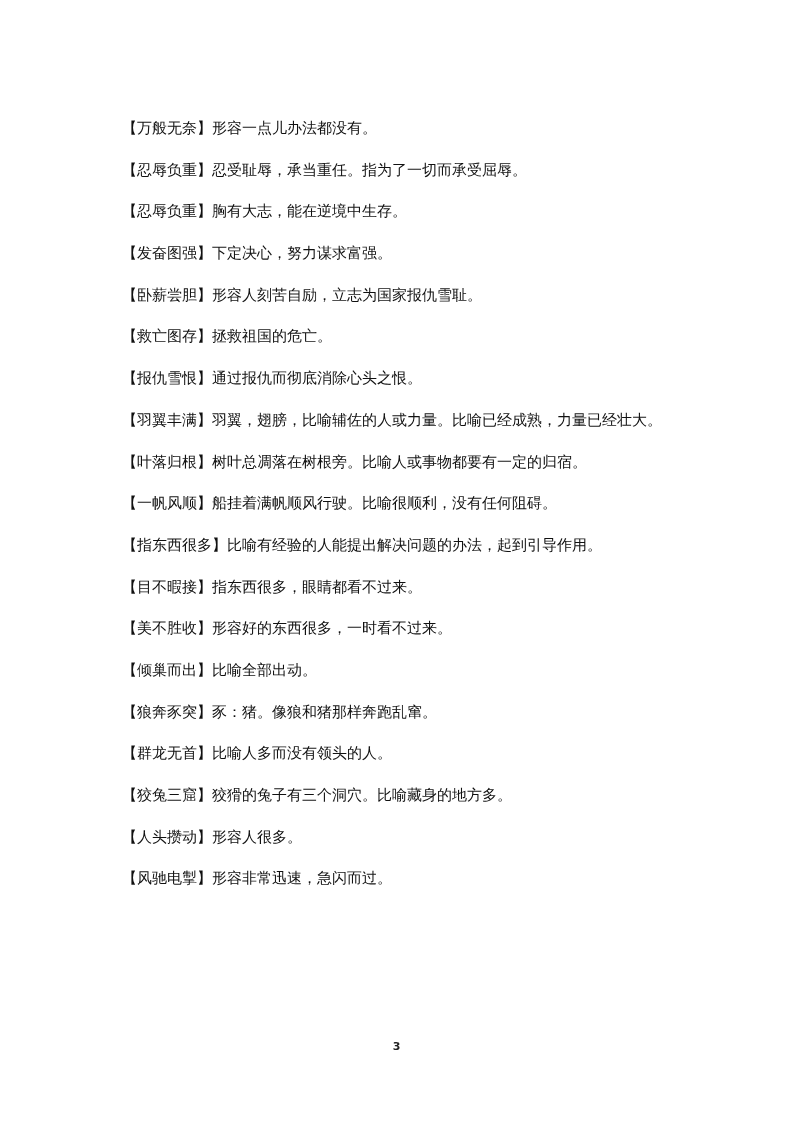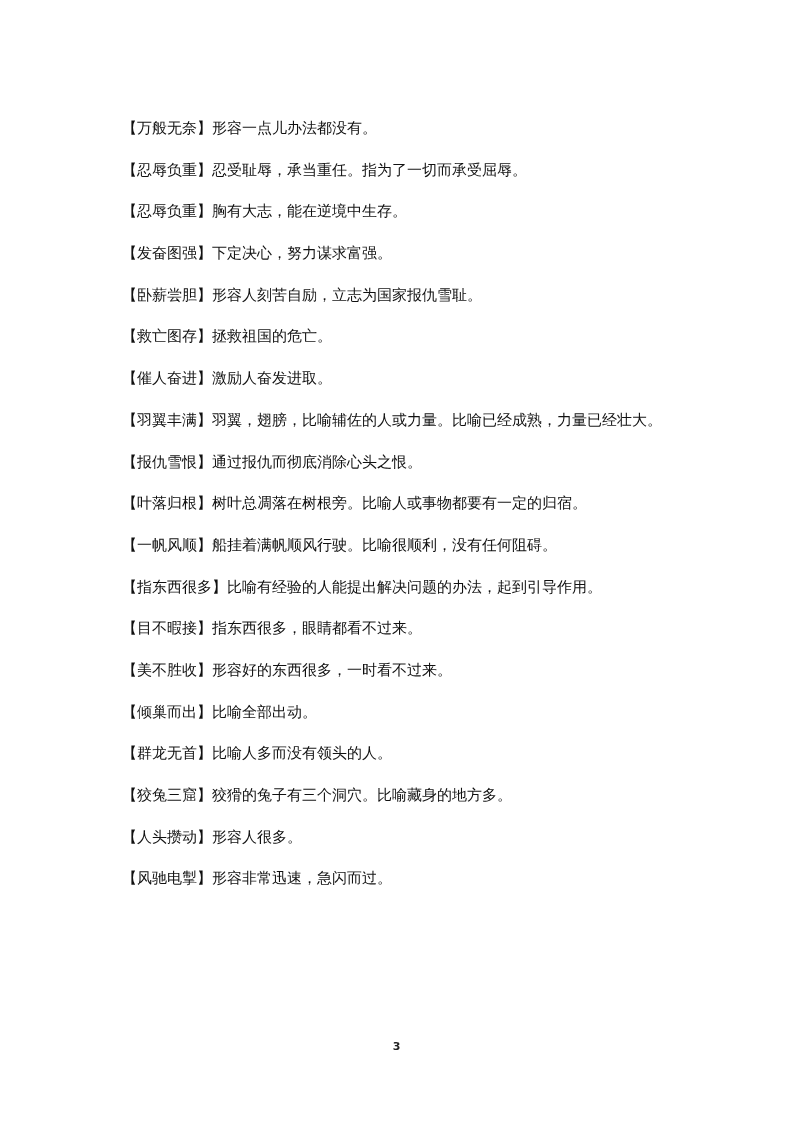--- a/index.html
+++ b/index.html
@@ -16,28 +16,28 @@
 <body>
 
 <div class="page">
   <div class="entries">
     <div class="entry"><span class="term">【万般无奈】</span><span>形容一点儿办法都没有。</span></div>
     <div class="entry"><span class="term">【忍辱负重】</span><span>忍受耻辱，承当重任。指为了一切而承受屈辱。</span></div>
     <div class="entry"><span class="term">【忍辱负重】</span><span>胸有大志，能在逆境中生存。</span></div>
     <div class="entry"><span class="term">【发奋图强】</span><span>下定决心，努力谋求富强。</span></div>
     <div class="entry"><span class="term">【卧薪尝胆】</span><span>形容人刻苦自励，立志为国家报仇雪耻。</span></div>
     <div class="entry"><span class="term">【救亡图存】</span><span>拯救祖国的危亡。</span></div>
-    <div class="entry"><span class="term">【催人奋进】</span><span>激励人奋发进取。</span></div>
+    <div class="entry"><span class="term">【报仇雪恨】</span><span>通过报仇而彻底消除心头之恨。</span></div>
     <div class="entry"><span class="term">【羽翼丰满】</span><span>羽翼，翅膀，比喻辅佐的人或力量。比喻已经成熟，力量已经壮大。</span></div>
-    <div class="entry"><span class="term">【报仇雪恨】</span><span>通过报仇而彻底消除心头之恨。</span></div>
     <div class="entry"><span class="term">【叶落归根】</span><span>树叶总凋落在树根旁。比喻人或事物都要有一定的归宿。</span></div>
     <div class="entry"><span class="term">【一帆风顺】</span><span>船挂着满帆顺风行驶。比喻很顺利，没有任何阻碍。</span></div>
     <div class="entry"><span class="term">【指东西很多】</span><span>比喻有经验的人能提出解决问题的办法，起到引导作用。</span></div>
     <div class="entry"><span class="term">【目不暇接】</span><span>指东西很多，眼睛都看不过来。</span></div>
     <div class="entry"><span class="term">【美不胜收】</span><span>形容好的东西很多，一时看不过来。</span></div>
     <div class="entry"><span class="term">【倾巢而出】</span><span>比喻全部出动。</span></div>
+    <div class="entry"><span class="term">【狼奔豕突】</span><span>豕：猪。像狼和猪那样奔跑乱窜。</span></div>
     <div class="entry"><span class="term">【群龙无首】</span><span>比喻人多而没有领头的人。</span></div>
     <div class="entry"><span class="term">【狡兔三窟】</span><span>狡猾的兔子有三个洞穴。比喻藏身的地方多。</span></div>
     <div class="entry"><span class="term">【人头攒动】</span><span>形容人很多。</span></div>
     <div class="entry"><span class="term">【风驰电掣】</span><span>形容非常迅速，急闪而过。</span></div>
   </div>
   <div class="page-number">3</div>
 </div>
 
 </body></html>

